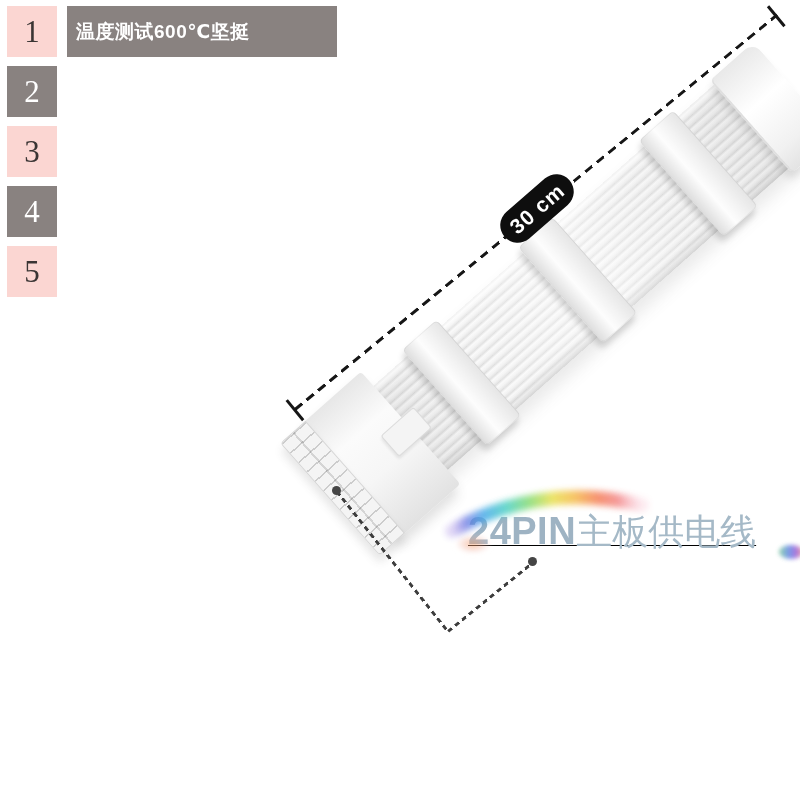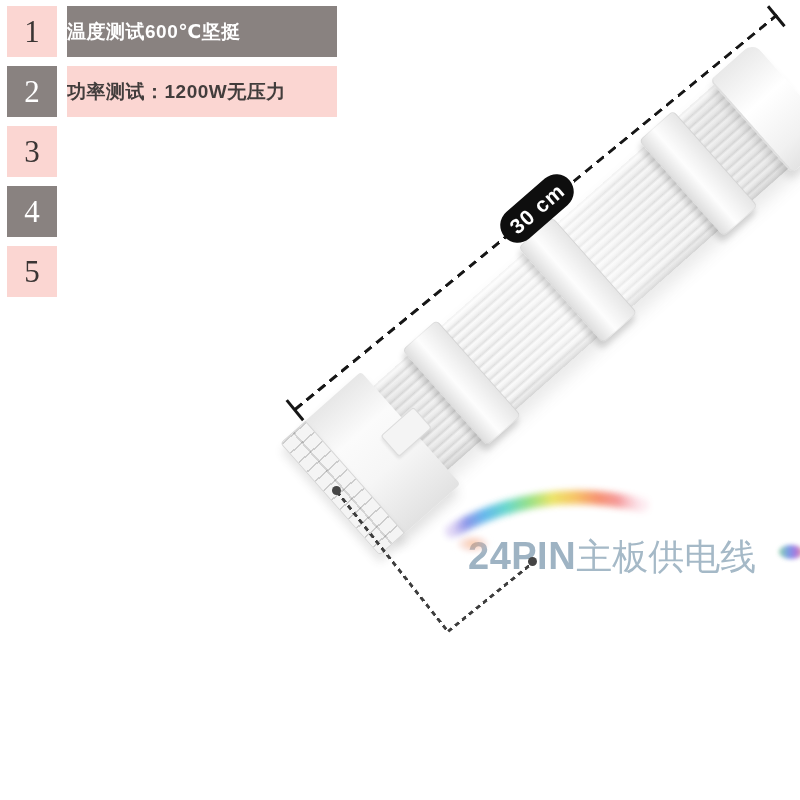--- a/index.html
+++ b/index.html
@@ -13,21 +13,21 @@
   .features { position: absolute; left: 7px; top: 6px; }
   .feat-row { display: flex; align-items: stretch; height: 51px; margin-bottom: 9px; }
   .feat-num {
     width: 50px; height: 51px; margin-right: 10px;
     font-family: "Liberation Serif", "DejaVu Serif", serif;
     font-size: 31px; line-height: 51px; text-align: center;
   }
   .feat-bar {
     width: 270px; height: 51px;
     font-size: 19px; font-weight: bold; line-height: 51px;
-    letter-spacing: 0.5px;
+    padding-left: 9px; letter-spacing: 0.5px;
     white-space: nowrap; overflow: hidden;
   }
   .sq-pink  { background: #fbd6d2; color: #3a3534; }
   .sq-gray  { background: #898280; color: #ffffff; }
   .bar-gray { background: #898280; color: #ffffff; }
   .bar-pink { background: #fbd6d2; color: #423d3c; }
 
   
   .cable {
     position: absolute; left: 252px; top: 238px;
@@ -123,41 +123,40 @@
   .leader-seg-2 { left: 448px; top: 630px; width: 110px; transform: rotate(-39.1deg); }
   .leader-dot {
     position: absolute; width: 9px; height: 9px; border-radius: 50%;
     background: #454545; z-index: 3;
   }
   .dot-1 { left: 332px; top: 486px; }
   .dot-2 { left: 528px; top: 557px; }
 
   
   .caption {
-    position: absolute; left: 468px; top: 528px;
-    line-height: 56px; white-space: nowrap; z-index: 2;
+    position: absolute; left: 468px; top: 512px;
+    line-height: 38px; white-space: nowrap; z-index: 2; text-decoration: underline;
   }
   .caption .model { font-size: 38px; font-weight: 800; color: #9eb3c3; letter-spacing: 0.5px; }
   .caption .name  { font-size: 36px; font-weight: 500; color: #a5b9c7; }
 
   .flare { position: absolute; left: 0; top: 0; z-index: 5; pointer-events: none; }
 </style>
 </head>
 <body>
 
 <div class="stage">
 
   <div class="features">
     <div class="feat-row">
       <div class="feat-num sq-pink">1</div>
       <div class="feat-bar bar-gray">温度测试600℃坚挺</div>
     </div>
     <div class="feat-row">
       <div class="feat-num sq-gray">2</div>
-      <div class="feat-bar bar-pink">功率测试：1200W无压力</div>
     </div>
     <div class="feat-row">
       <div class="feat-num sq-pink">3</div>
     </div>
     <div class="feat-row">
       <div class="feat-num sq-gray">4</div>
     </div>
     <div class="feat-row">
       <div class="feat-num sq-pink">5</div>
     </div>

